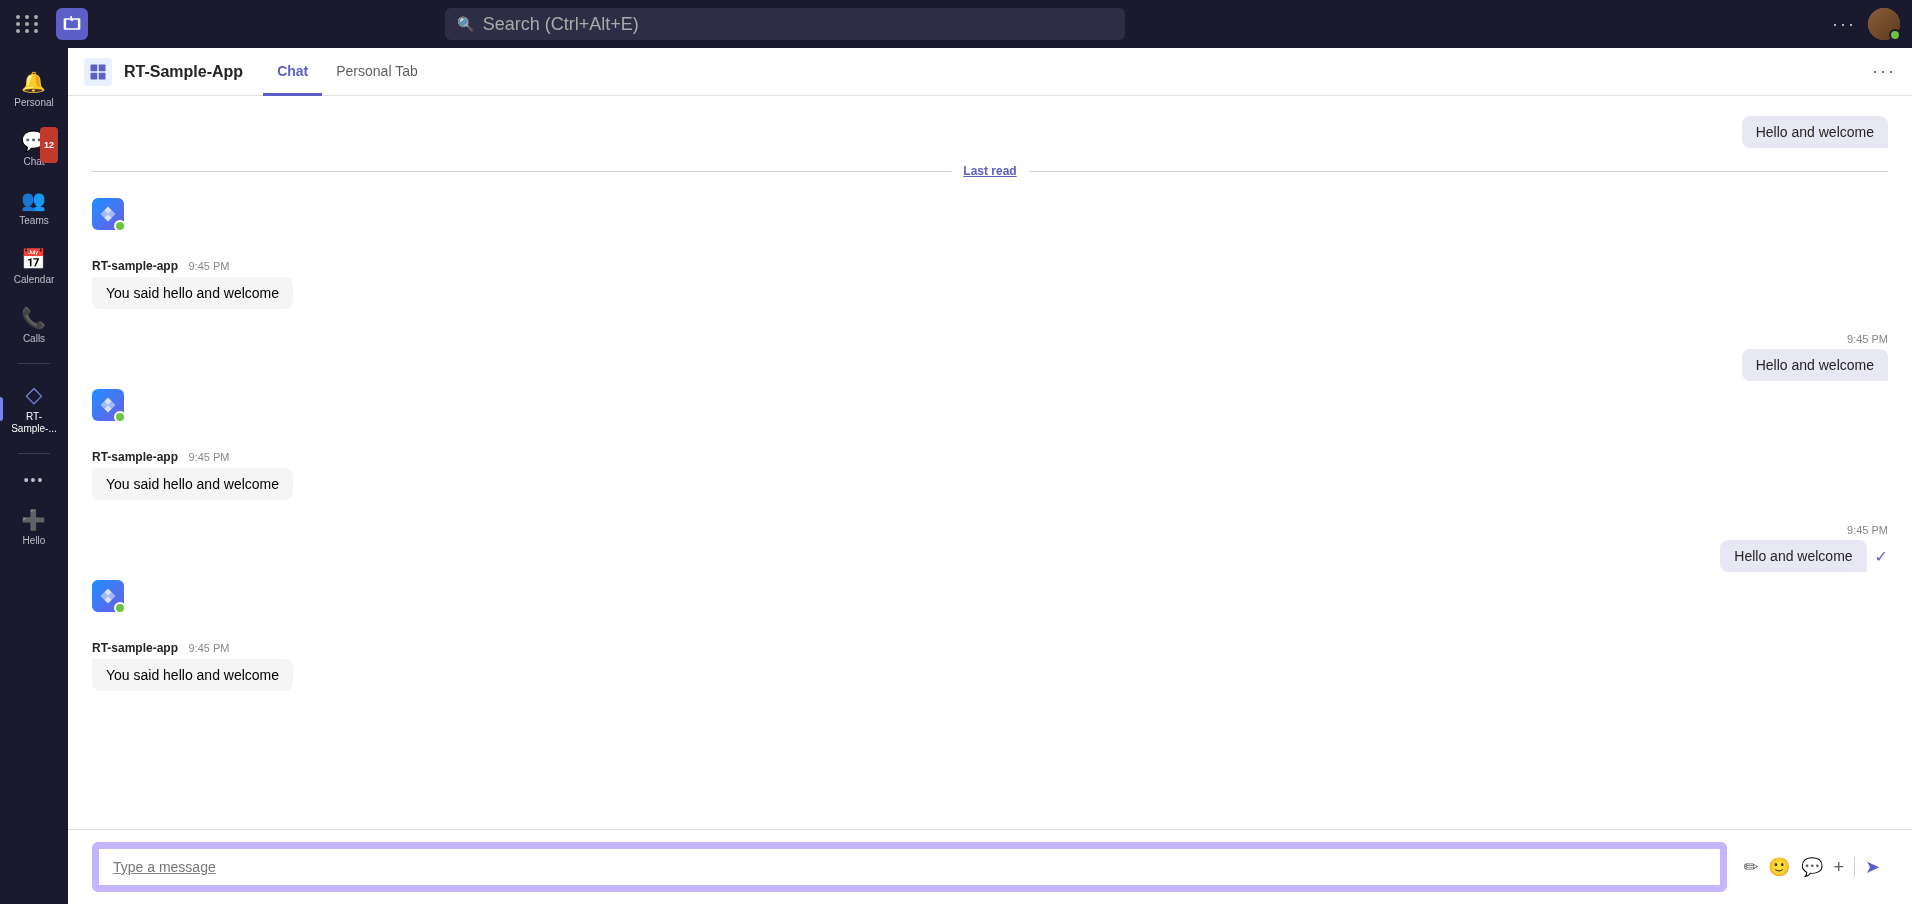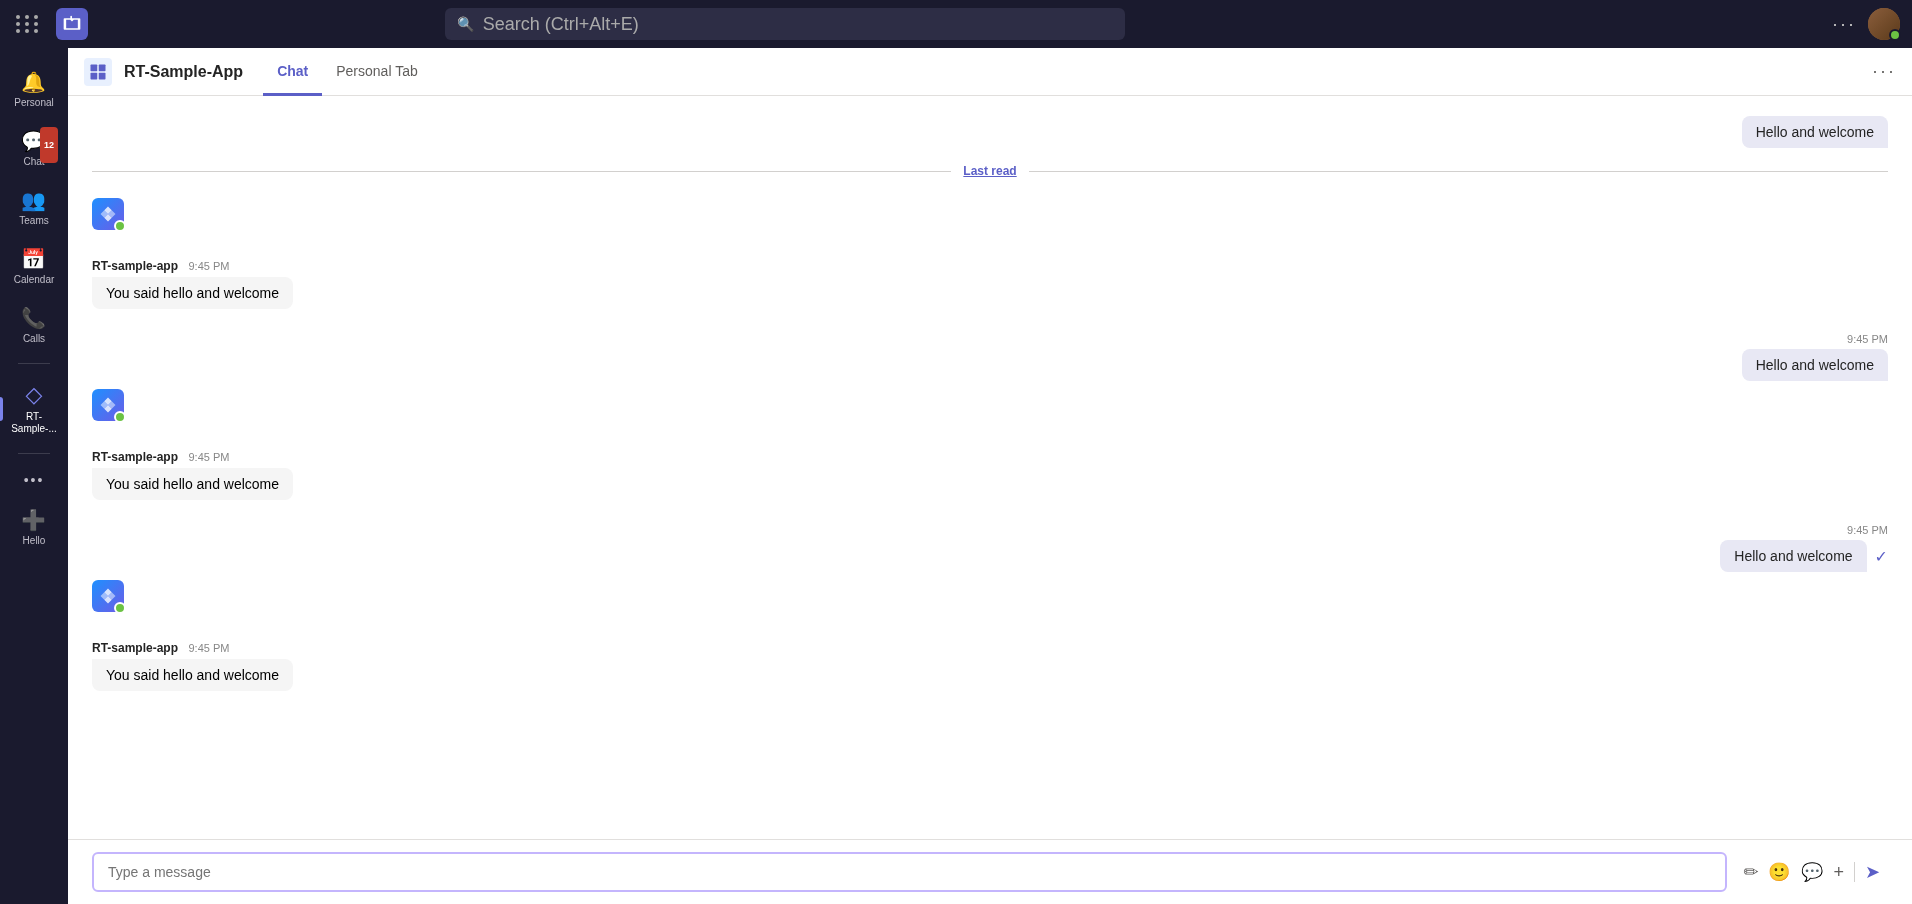--- a/index.html
+++ b/index.html
@@ -108,23 +108,23 @@
 
     
     .sent-check { color: #5b5fc7; font-size: 14px; margin-left: 4px; vertical-align: middle; }
 
     
     .message-input-area {
       border-top: 1px solid #e1dfdd; padding: 12px 24px;
       display: flex; align-items: center; gap: 8px; flex-shrink: 0;
     }
     .message-input {
-      flex: 1; border: 2px solid #c4b5fd; border-radius: 6px;
+      flex: 1; border: 7px solid #c4b5fd; border-radius: 6px;
       padding: 10px 14px; font-size: 14px; color: #878787;
-      outline: none; background: white; cursor: text;
+      outline: none; background: white; cursor: text; text-decoration: underline;
     }
     .input-actions { display: flex; align-items: center; gap: 10px; padding: 0 8px; }
     .input-action-btn { font-size: 18px; color: #605e5c; cursor: pointer; display: flex; align-items: center; }
     .input-divider { width: 1px; height: 20px; background: #d2d0ce; }
     .input-send-btn { font-size: 18px; color: #5b5fc7; cursor: pointer; }
   </style>
 </head>
 <body>
 
 <div class="topbar">

